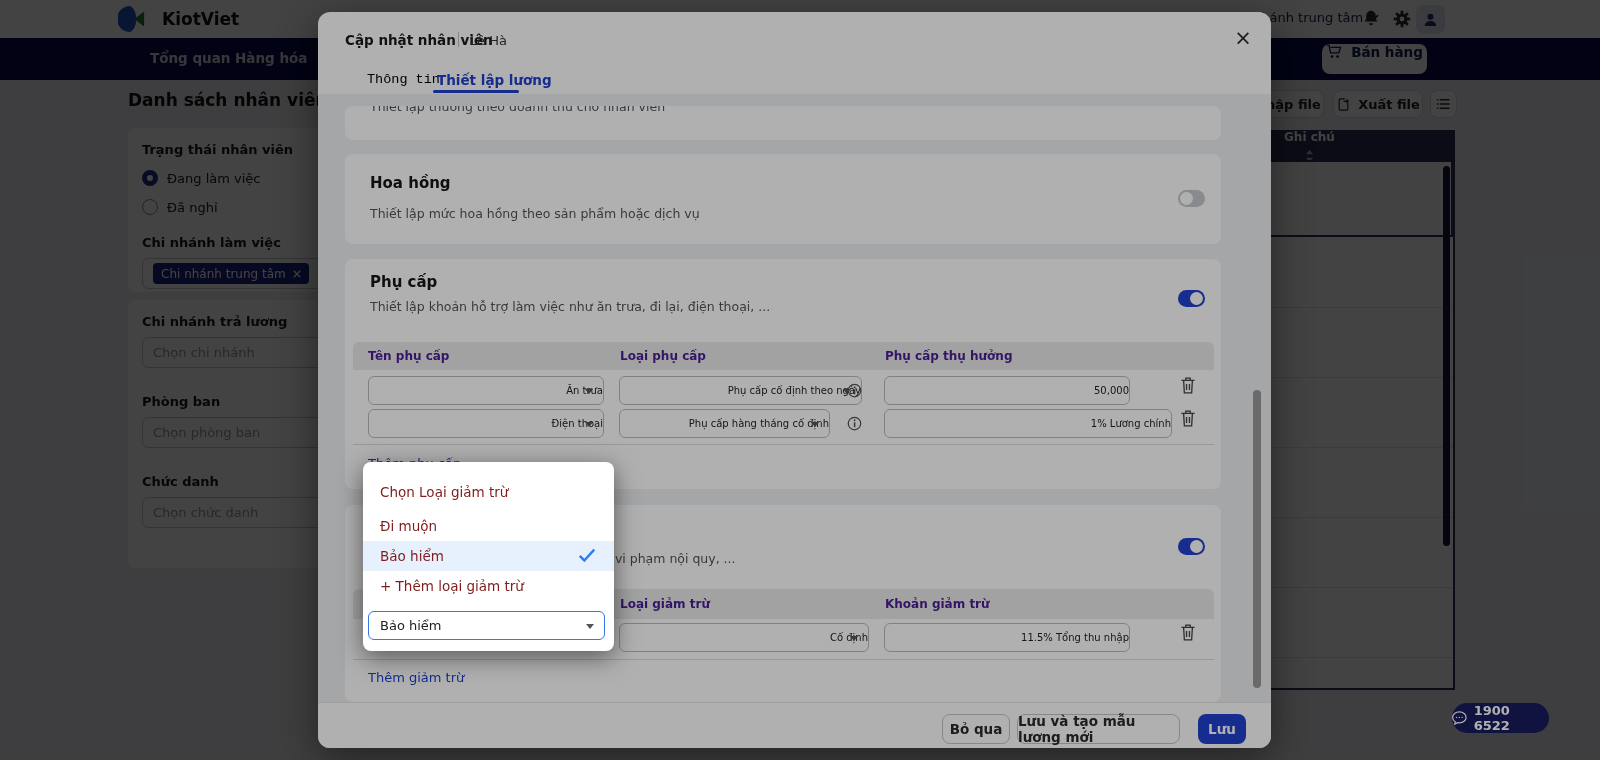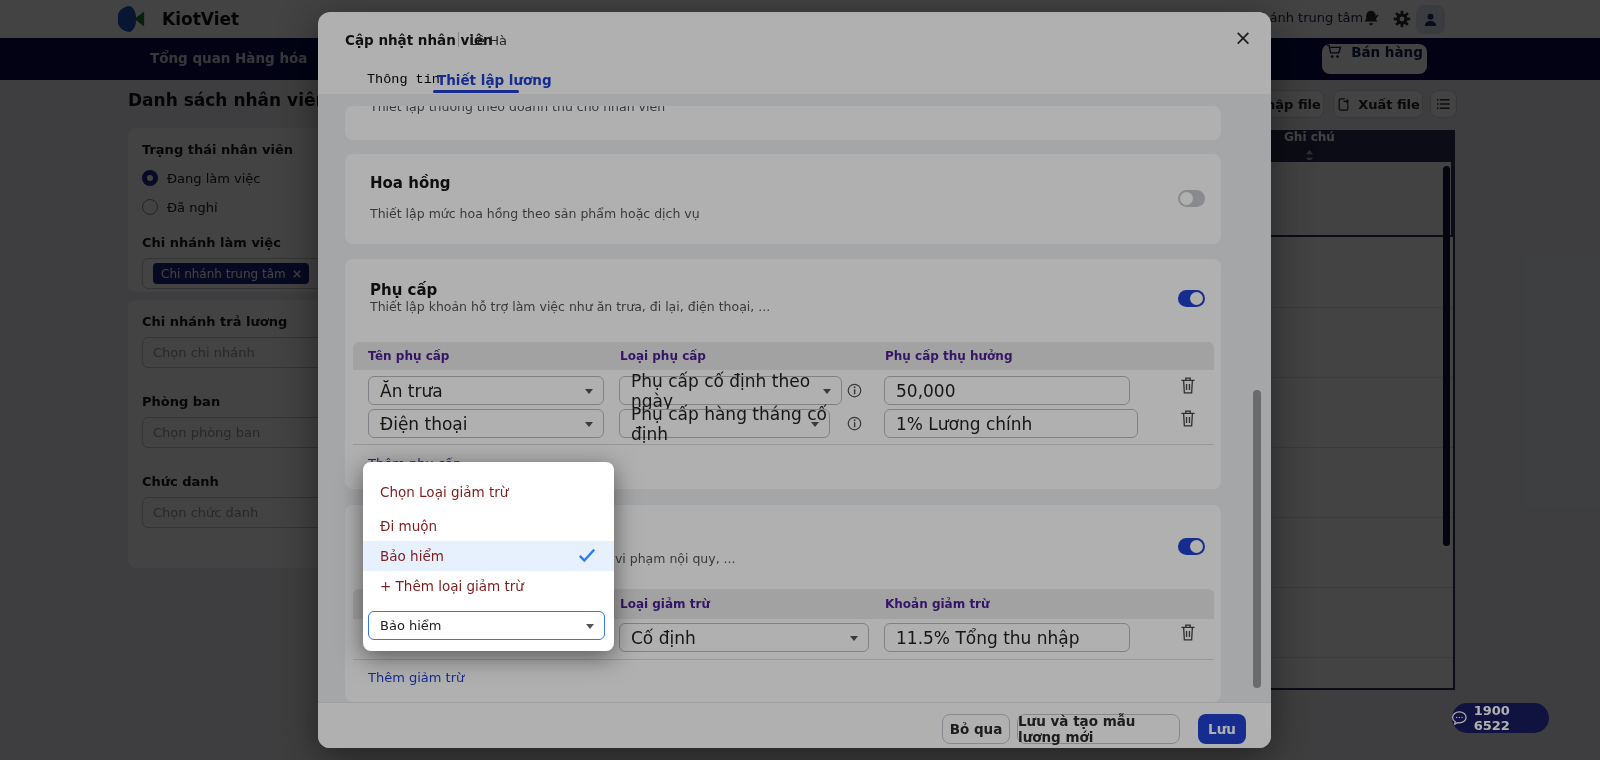--- a/index.html
+++ b/index.html
@@ -68,21 +68,21 @@
   .sec-sub{position:absolute;left:25px;font-size:12.5px;color:#555;white-space:nowrap;}
   .tgl{position:absolute;left:833px;width:27px;height:17px;border-radius:9px;}
   .tgl .knob{position:absolute;top:2px;width:13px;height:13px;border-radius:50%;background:#fff;}
   .tgl.on{background:#2140cf;}  .tgl.on .knob{right:2px;}
   .tgl.off{background:#c7c9ce;} .tgl.off .knob{left:2px;}
   .grid-head{position:absolute;left:8px;width:861px;height:28px;background:#ebebed;border-radius:6px 6px 0 0;}
   .gh{position:absolute;top:7px;font-size:12px;font-weight:bold;color:#4c1d95;}
   .gh.c1{left:15px;} .gh.c2{left:267px;} .gh.c3{left:532px;}
   .grid-body{position:absolute;left:8px;width:861px;border-bottom:1px solid #dcdcdc;background:#fff;}
   .sel,.inp{position:absolute;height:29px;border:1px solid #b9bcc2;border-radius:6px;background:#fff;
-            display:flex;align-items:center;padding-left:11px;font-size:17px;color:#222;}
+            display:flex;align-items:center;padding-left:11px;font-size:10px;color:#222;justify-content:flex-end;}
   .caret{position:absolute;right:10px;top:12px;width:0;height:0;border-left:4.5px solid transparent;border-right:4.5px solid transparent;border-top:5px solid #555;}
   .add-link{position:absolute;left:23px;font-size:13px;font-weight:500;color:#2140cf;}
   .trash{position:absolute;left:826px;width:18px;height:19px;}
   .info-ic{position:absolute;left:494px;width:15px;height:15px;}
   #m-footer{position:absolute;left:0;top:690px;width:953px;height:46px;background:#ffffff;border-top:1px solid #e6e6e6;}
   .f-btn{position:absolute;top:11px;height:30px;border-radius:8px;display:flex;align-items:center;justify-content:center;
          font-size:13.5px;font-weight:bold;}
   .f-btn.ghost{background:#fff;border:1px solid #c4c6cc;color:#2b2b2b;}
   #btn-skip{left:624px;width:68px;}
   #btn-save-tpl{left:699px;width:163px;}
@@ -287,38 +287,38 @@
 
       <div class="m-card" style="top:60px;height:90px;">
         <div class="sec-title" style="top:20px;">Hoa hồng</div>
         <div class="sec-sub" style="top:52px;">Thiết lập mức hoa hồng theo sản phẩm hoặc dịch vụ</div>
         <div class="tgl off" style="top:36px;">
             <span class="knob"></span>
           </div>
       </div>
 
       <div class="m-card" style="top:165px;height:230px;">
-        <div class="sec-title" style="top:22px;">Phụ cấp</div>
+        <div class="sec-title" style="top:14px;">Phụ cấp</div>
         <div class="sec-sub" style="top:40px;">Thiết lập khoản hỗ trợ làm việc như ăn trưa, đi lại, điện thoại, ...</div>
         <div class="tgl on" style="top:31px;">
             <span class="knob"></span>
           </div>
 
         <div class="grid-head" style="top:83px;">
           <span class="gh c1">Tên phụ cấp</span>
           <span class="gh c2">Loại phụ cấp</span>
           <span class="gh c3">Phụ cấp thụ hưởng</span>
         </div>
         <div class="grid-body" style="top:111px;height:75px;">
 
           <div class="sel" style="left:15px;top:6px;width:236px;">
             <span>Ăn trưa</span>
               <span class="caret"></span>
           </div>
-          <div class="sel" style="left:266px;top:6px;width:223px;">
+          <div class="sel" style="left:266px;top:6px;width:243px;">
             <span>Phụ cấp cố định theo ngày</span>
               <span class="caret"></span>
           </div>
           <svg class="info-ic" style="top:13px;" viewBox="0 0 24 24">
             <circle cx="12" cy="12" r="10" fill="none" stroke="#555" stroke-width="2"></circle>
             <rect x="11" y="10" width="2.4" height="8" fill="#555"></rect>
               <circle cx="12.2" cy="6.8" r="1.5" fill="#555"></circle>
           </svg>
           <div class="inp" style="left:531px;top:6px;width:246px;">
             <span>50,000</span>
@@ -333,21 +333,21 @@
           </div>
           <div class="sel" style="left:266px;top:39px;width:211px;">
             <span>Phụ cấp hàng tháng cố định</span>
               <span class="caret"></span>
           </div>
           <svg class="info-ic" style="top:46px;" viewBox="0 0 24 24">
             <circle cx="12" cy="12" r="10" fill="none" stroke="#555" stroke-width="2"></circle>
             <rect x="11" y="10" width="2.4" height="8" fill="#555"></rect>
               <circle cx="12.2" cy="6.8" r="1.5" fill="#555"></circle>
           </svg>
-          <div class="inp" style="left:531px;top:39px;width:254px;">
+          <div class="inp" style="left:531px;top:39px;width:288px;">
             <span>1% Lương chính</span>
           </div>
           <svg class="trash" style="top:39px;" viewBox="0 0 24 26">
             <path d="M3 6h18M9 6V3h6v3M6 6l1 17h10l1-17M10 11v8M14 11v8" fill="none" stroke="#444" stroke-width="1.8"></path>
           </svg>
         </div>
         <div class="add-link" style="top:197px;">Thêm phụ cấp</div>
       </div>
 
       <div class="m-card" style="top:411px;height:197px;">

